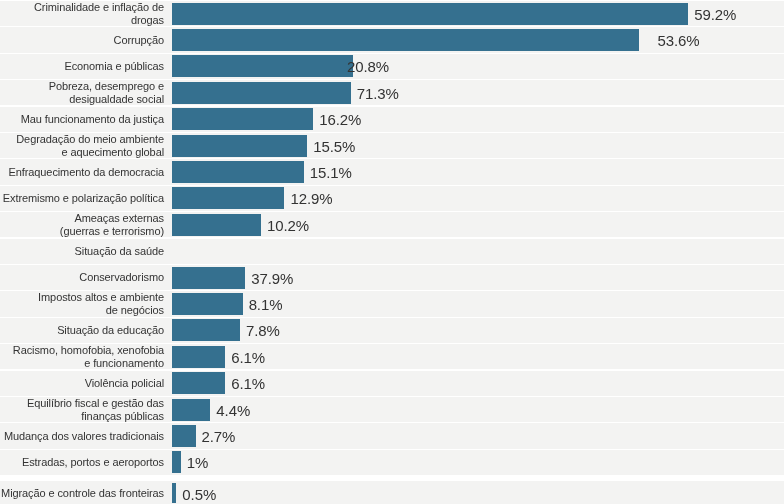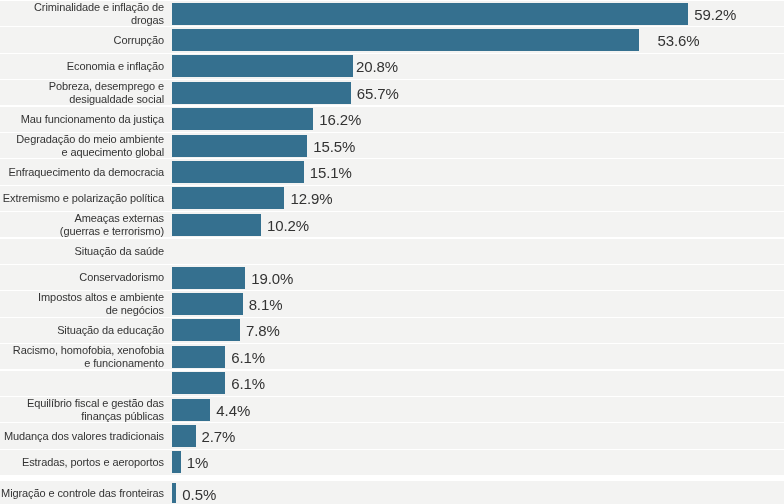--- a/index.html
+++ b/index.html
@@ -101,33 +101,33 @@
       <div class="row" style="top: 27.4px; height: 25.2px;">
         <div class="row-band"></div>
         <div class="row-label">Corrupção</div>
         <div class="row-bar-wrap">
           <div class="row-bar" style="width: 467.392px;"></div>
           <div class="row-value" style="left: 473.392px; margin-left: 12px;">53.6%</div>
         </div>
       </div>
       <div class="row" style="top: 53.8px; height: 25.2px;">
         <div class="row-band"></div>
-        <div class="row-label">Economia e inflação</div>
+        <div class="row-label">Economia e públicas</div>
         <div class="row-bar-wrap">
           <div class="row-bar" style="width: 181.376px;"></div>
-          <div class="row-value" style="left: 184px;">20.8%</div>
+          <div class="row-value" style="left: 175px;">20.8%</div>
         </div>
       </div>
       <div class="row" style="top: 80.2px; height: 25.2px;">
         <div class="row-band"></div>
         <div class="row-label">Pobreza, desemprego e
 desigualdade social</div>
         <div class="row-bar-wrap">
           <div class="row-bar" style="width: 178.76px;"></div>
-          <div class="row-value" style="left: 184.76px;">65.7%</div>
+          <div class="row-value" style="left: 184.76px;">71.3%</div>
         </div>
       </div>
       <div class="row" style="top: 106.6px; height: 25.2px;">
         <div class="row-band"></div>
         <div class="row-label">Mau funcionamento da justiça</div>
         <div class="row-bar-wrap">
           <div class="row-bar" style="width: 141.264px;"></div>
           <div class="row-value" style="left: 147.264px;">16.2%</div>
         </div>
       </div>
@@ -167,21 +167,21 @@
       </div>
       <div class="row" style="top: 238.6px; height: 25.2px;">
         <div class="row-band"></div>
         <div class="row-label">Situação da saúde</div>
       </div>
       <div class="row" style="top: 265px; height: 25.2px;">
         <div class="row-band"></div>
         <div class="row-label">Conservadorismo</div>
         <div class="row-bar-wrap">
           <div class="row-bar" style="width: 73.248px;"></div>
-          <div class="row-value" style="left: 79.248px;">19.0%</div>
+          <div class="row-value" style="left: 79.248px;">37.9%</div>
         </div>
       </div>
       <div class="row" style="top: 291.4px; height: 25.2px;">
         <div class="row-band"></div>
         <div class="row-label">Impostos altos e ambiente
 de negócios</div>
         <div class="row-bar-wrap">
           <div class="row-bar" style="width: 70.632px;"></div>
           <div class="row-value" style="left: 76.632px;">8.1%</div>
         </div>
@@ -198,20 +198,21 @@
         <div class="row-band"></div>
         <div class="row-label">Racismo, homofobia, xenofobia
 e funcionamento</div>
         <div class="row-bar-wrap">
           <div class="row-bar" style="width: 53.192px;"></div>
           <div class="row-value" style="left: 59.192px;">6.1%</div>
         </div>
       </div>
       <div class="row" style="top: 370.6px; height: 25.2px;">
         <div class="row-band"></div>
+        <div class="row-label">Violência policial</div>
         <div class="row-bar-wrap">
           <div class="row-bar" style="width: 53.192px;"></div>
           <div class="row-value" style="left: 59.192px;">6.1%</div>
         </div>
       </div>
       <div class="row" style="top: 397px; height: 25.2px;">
         <div class="row-band"></div>
         <div class="row-label">Equilíbrio fiscal e gestão das
 finanças públicas</div>
         <div class="row-bar-wrap">

